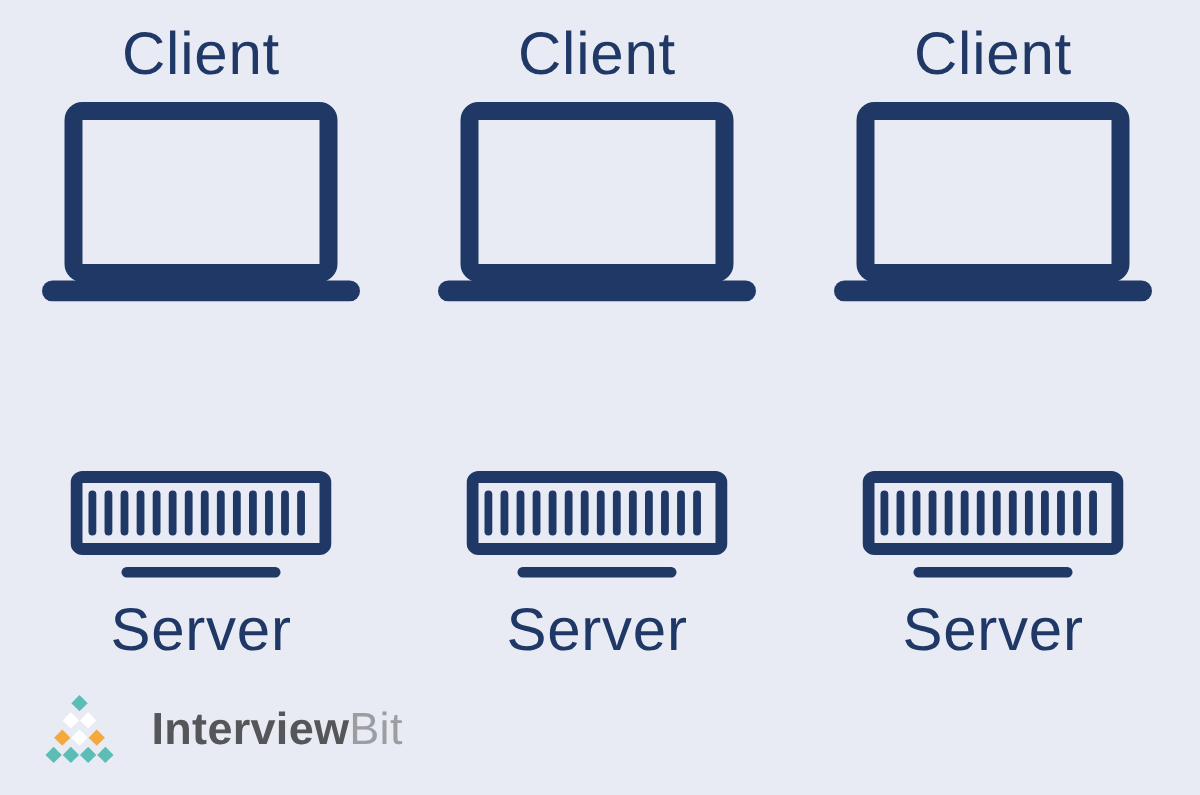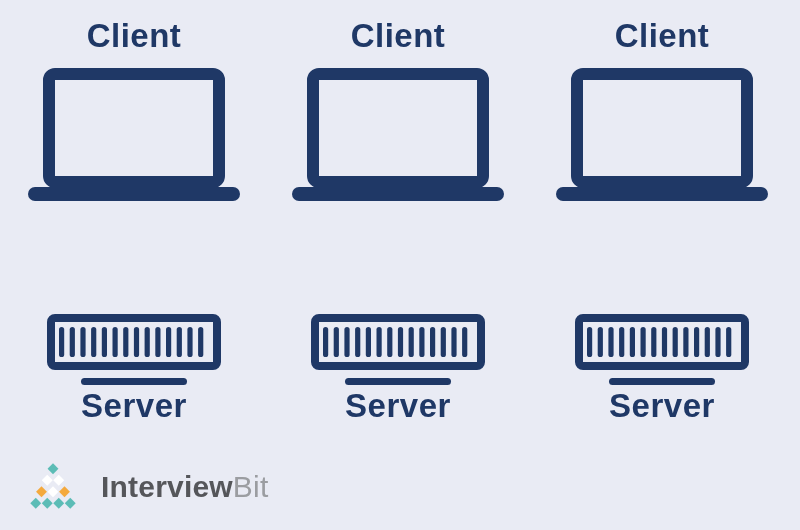--- a/index.html
+++ b/index.html
@@ -22,29 +22,29 @@
   }
   .clients-row { top: 16px; }
   .servers-row { top: 314px; }
   .node {
     width: 212px;
     display: flex;
     flex-direction: column;
     align-items: center;
   }
   .node-title {
-    font-size: 33px;
-    font-weight: 700;
+    font-size: 40px;
+    font-weight: 400;
     line-height: 40px;
     color: var(--navy, #1F3866);
     letter-spacing: 0.5px;
     text-align: center;
   }
   .client-node .node-title { margin-bottom: 12px; }
-  .server-node .node-title { }
+  .server-node .node-title { margin-top: 14px; }
   .brand {
     position: absolute;
     left: 30px; top: 462px;
     display: flex;
     align-items: flex-end;
   }
   .brand-word {
     margin-left: 25px;
     font-size: 30px;
     line-height: 46px;

